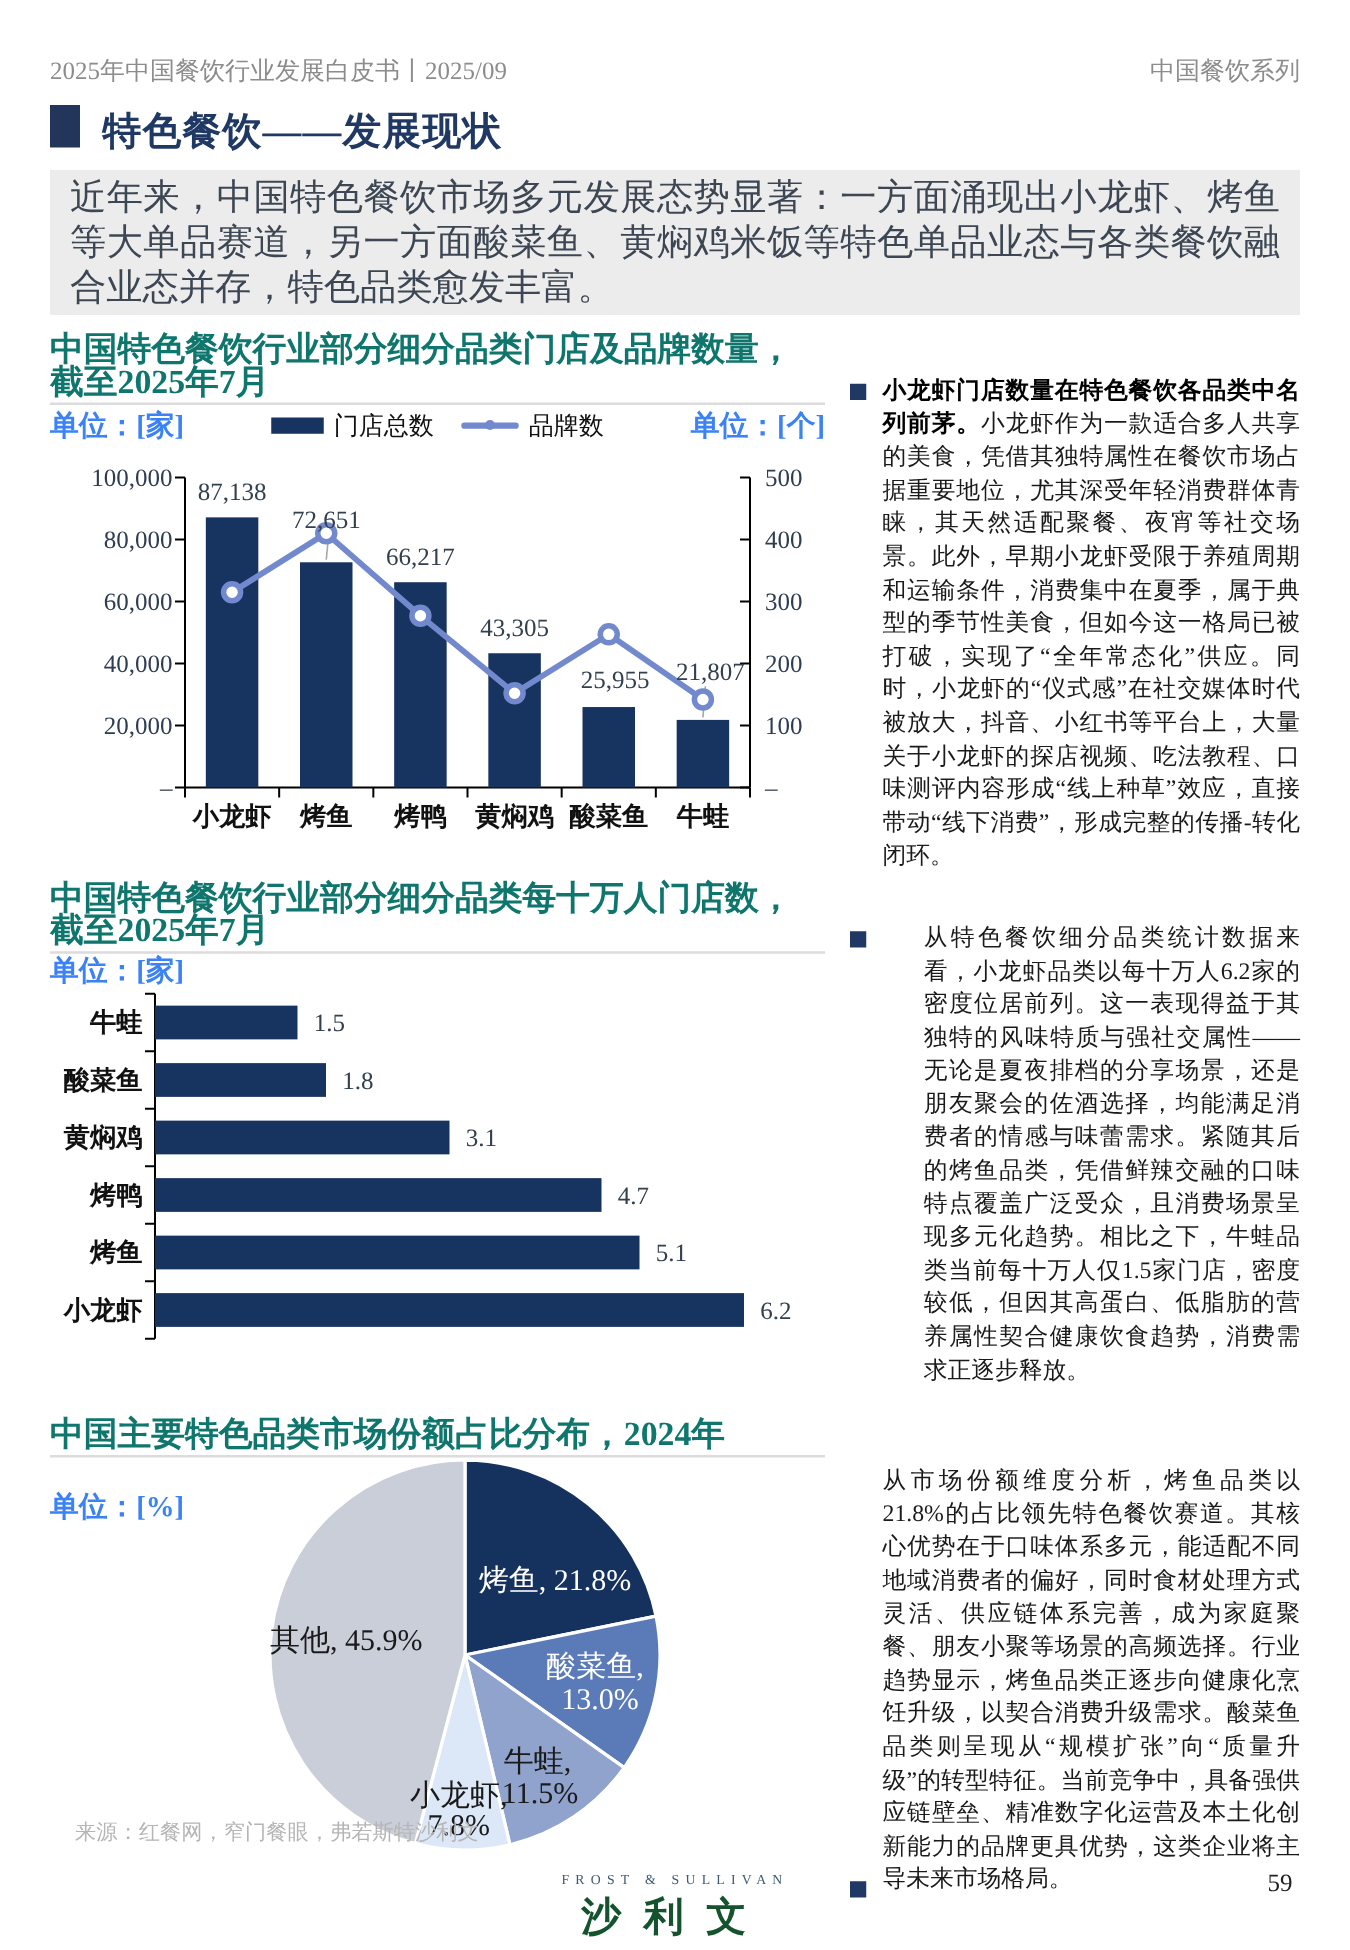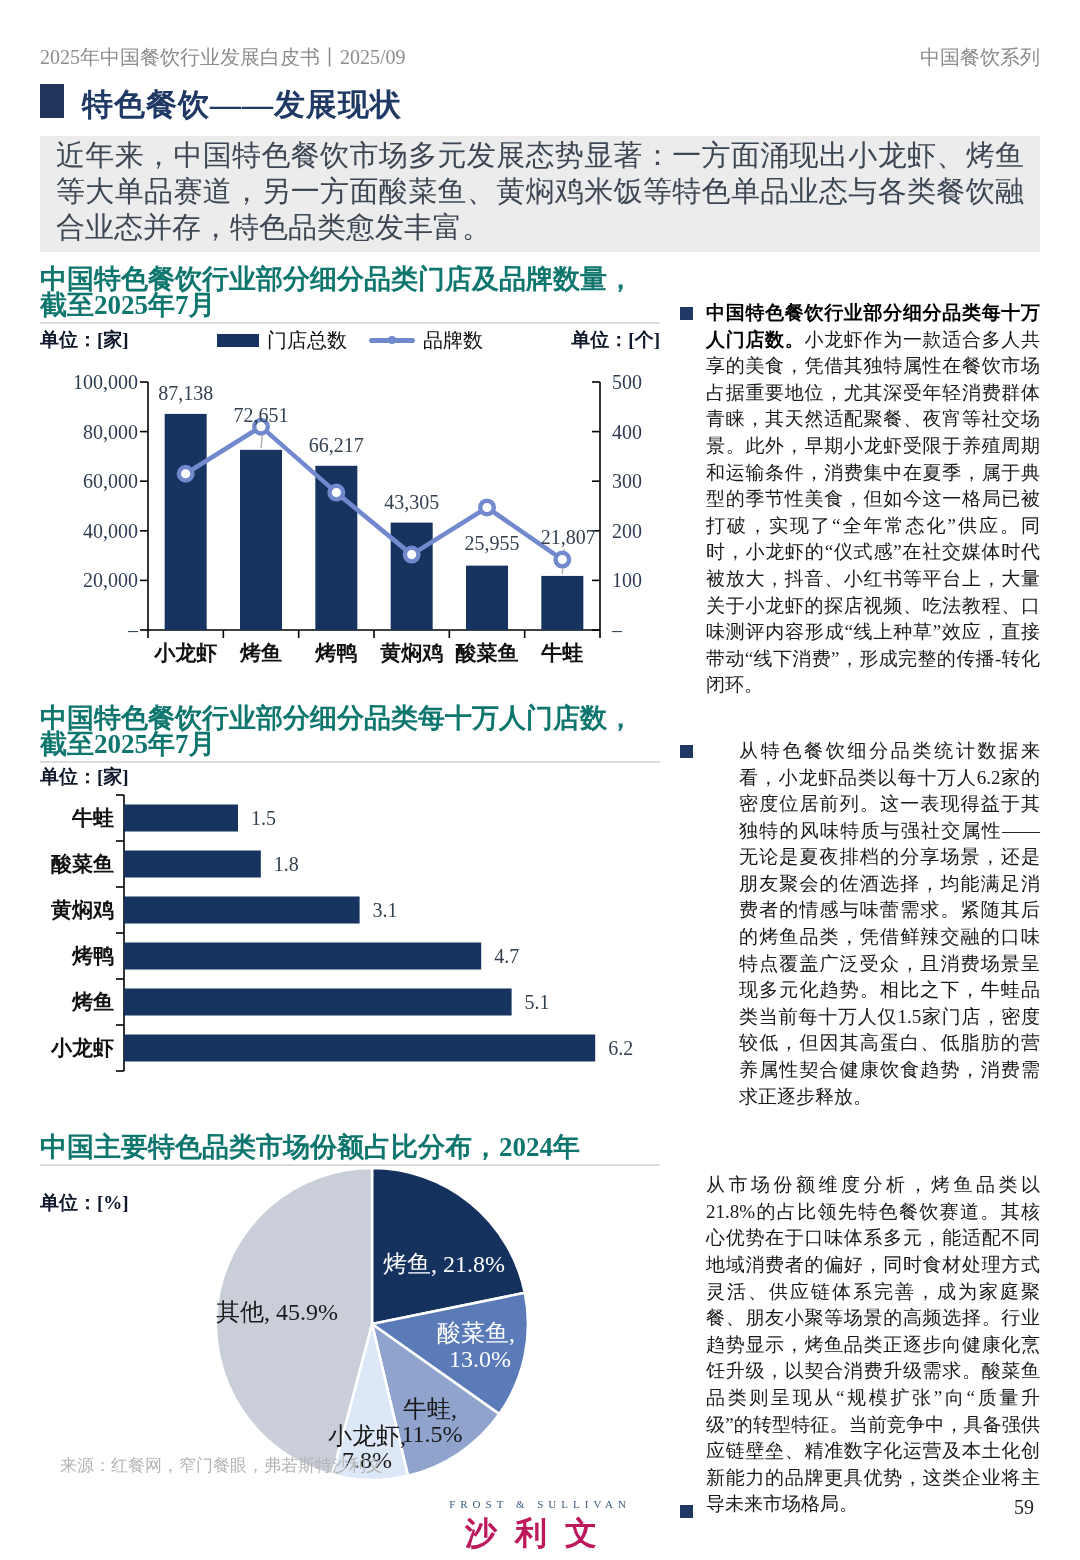--- a/index.html
+++ b/index.html
@@ -15,33 +15,33 @@
   .hdr { display:flex; justify-content:space-between; margin-top:46px;
          font-size:20px; color:#8c8c8c; line-height:22px; }
 
   
   .title-row { display:flex; margin-top:16px; }
   .title-sq { width:24px; height:34px; background:#22365c; margin-right:18px; flex:none; }
   .title-row h1 { font-size:31px; font-weight:bold; color:#1f3864; letter-spacing:1px; }
 
   
   .intro { margin-top:10px; background:#ececec; padding:4px 16px;
-           font-size:29px; line-height:36px; color:#3d4754; text-align:justify; text-align-last:left;font-family:Liberation Mono, monospace; }
+           font-size:29px; line-height:36px; color:#3d4754; text-align:justify; text-align-last:left; }
 
   
   .section { display:grid; grid-template-columns:620px 360px; column-gap:20px; }
   .sec1 { margin-top:14px; }
   .sec2 { margin-top:6px; }
   .sec3 { margin-top:24px; }
 
   .chart-title { font-size:27px; font-weight:bold; color:#0f766e; line-height:26px;
                  padding-bottom:4px; border-bottom:2px solid #dcdcdc; }
 
   .units-row { display:flex; align-items:center; margin-top:2px; height:28px; }
-  .unit { font-size:19px; font-weight:bold; color:#0f172a; white-space:nowrap; }
+  .unit { font-size:23px; font-weight:bold; color:#3b82f6; white-space:nowrap; }
   .units-row .mid { flex:1; display:flex; justify-content:center; align-items:center; gap:10px; }
 
   .legend { display:flex; align-items:center; gap:8px; font-size:20px; color:#111;text-align:center; }
   .sw-bar { display:inline-block; width:42px; height:13px; background:#17335f; }
   .sw-line { display:inline-block; position:relative; width:46px; height:15px; }
   .sw-line::before { content:""; position:absolute; left:0; right:0; top:5px; height:5px;
                      background:#7289ce; border-radius:3px; }
   .sw-line .dot { position:absolute; left:50%; top:50%; width:7px; height:7px;
                   transform:translate(-50%,-50%); background:#fff; border:4px solid #7289ce;
                   border-radius:50%; }
@@ -63,21 +63,21 @@
   .b3 { padding-top:38px;align-items:flex-end; }
   .bullet .sq { width:13px; height:13px; background:#1f3864; flex:none; margin-top:7px; margin-right:13px; }
   .bullet .txt { font-size:19px; line-height:26.6px; color:#1a1a1a;
                  text-align:justify; text-align-last:left; }
   .bullet .txt b { color:#000; }
 
   
   .source { position:absolute; left:60px; top:1408px; font-size:17px; color:#b5b5b5; }
   .footer-logo { position:absolute; left:0; right:0; top:1452px; text-align:center; }
   .logo-en { font-size:11px; letter-spacing:5px; color:#3c5a78; }
-  .logo-cn { margin-top:2px; font-size:32px; font-weight:bold; color:#be185d; letter-spacing:18px; }
+  .logo-cn { margin-top:2px; font-size:32px; font-weight:bold; color:#14532d; letter-spacing:18px; }
   .pagenum { position:absolute; right:46px; top:1450px; font-size:20px; color:#222; }
 </style>
 </head>
 <body>
 
 <div class="page">
 
   <div class="hdr">
     <span>2025年中国餐饮行业发展白皮书丨2025/09</span>
     <span>中国餐饮系列</span>
@@ -166,21 +166,21 @@
           <text x="145.66666666666666" y="300" text-anchor="middle" font-size="21" fill="#111111" font-weight="bold">小龙虾</text>
           <text x="221" y="300" text-anchor="middle" font-size="21" fill="#111111" font-weight="bold">烤鱼</text>
           <text x="296.3333333333333" y="300" text-anchor="middle" font-size="21" fill="#111111" font-weight="bold">烤鸭</text>
           <text x="371.66666666666663" y="300" text-anchor="middle" font-size="21" fill="#111111" font-weight="bold">黄焖鸡</text>
           <text x="447" y="300" text-anchor="middle" font-size="21" fill="#111111" font-weight="bold">酸菜鱼</text>
           <text x="522.3333333333333" y="300" text-anchor="middle" font-size="21" fill="#111111" font-weight="bold">牛蛙</text>
         </svg>
     </div>
     <div class="bullet b1">
       <span class="sq"></span>
-      <p class="txt"><b>中国特色餐饮行业部分细分品类每十万人门店数。</b><span>小龙虾作为一款适合多人共享的美食，凭借其独特属性在餐饮市场占据重要地位，尤其深受年轻消费群体青睐，其天然适配聚餐、夜宵等社交场景。此外，早期小龙虾受限于养殖周期和运输条件，消费集中在夏季，属于典型的季节性美食，但如今这一格局已被打破，实现了“全年常态化”供应。同时，小龙虾的“仪式感”在社交媒体时代被放大，抖音、小红书等平台上，大量关于小龙虾的探店视频、吃法教程、口味测评内容形成“线上种草”效应，直接带动“线下消费”，形成完整的传播-转化闭环。</span></p>
+      <p class="txt"><b>小龙虾门店数量在特色餐饮各品类中名列前茅。</b><span>小龙虾作为一款适合多人共享的美食，凭借其独特属性在餐饮市场占据重要地位，尤其深受年轻消费群体青睐，其天然适配聚餐、夜宵等社交场景。此外，早期小龙虾受限于养殖周期和运输条件，消费集中在夏季，属于典型的季节性美食，但如今这一格局已被打破，实现了“全年常态化”供应。同时，小龙虾的“仪式感”在社交媒体时代被放大，抖音、小红书等平台上，大量关于小龙虾的探店视频、吃法教程、口味测评内容形成“线上种草”效应，直接带动“线下消费”，形成完整的传播-转化闭环。</span></p>
     </div>
   </div>
 
   <div class="section sec2">
     <div class="chart-block">
       <div class="chart-title">中国特色餐饮行业部分细分品类每十万人门店数，截至2025年7月</div>
       <div class="units-row" style="height:24px">
         <span class="unit">单位：[家]</span>
       </div>
       <svg id="svg-hbar" class="svg2" width="620" height="290" viewBox="0 0 620 290">

